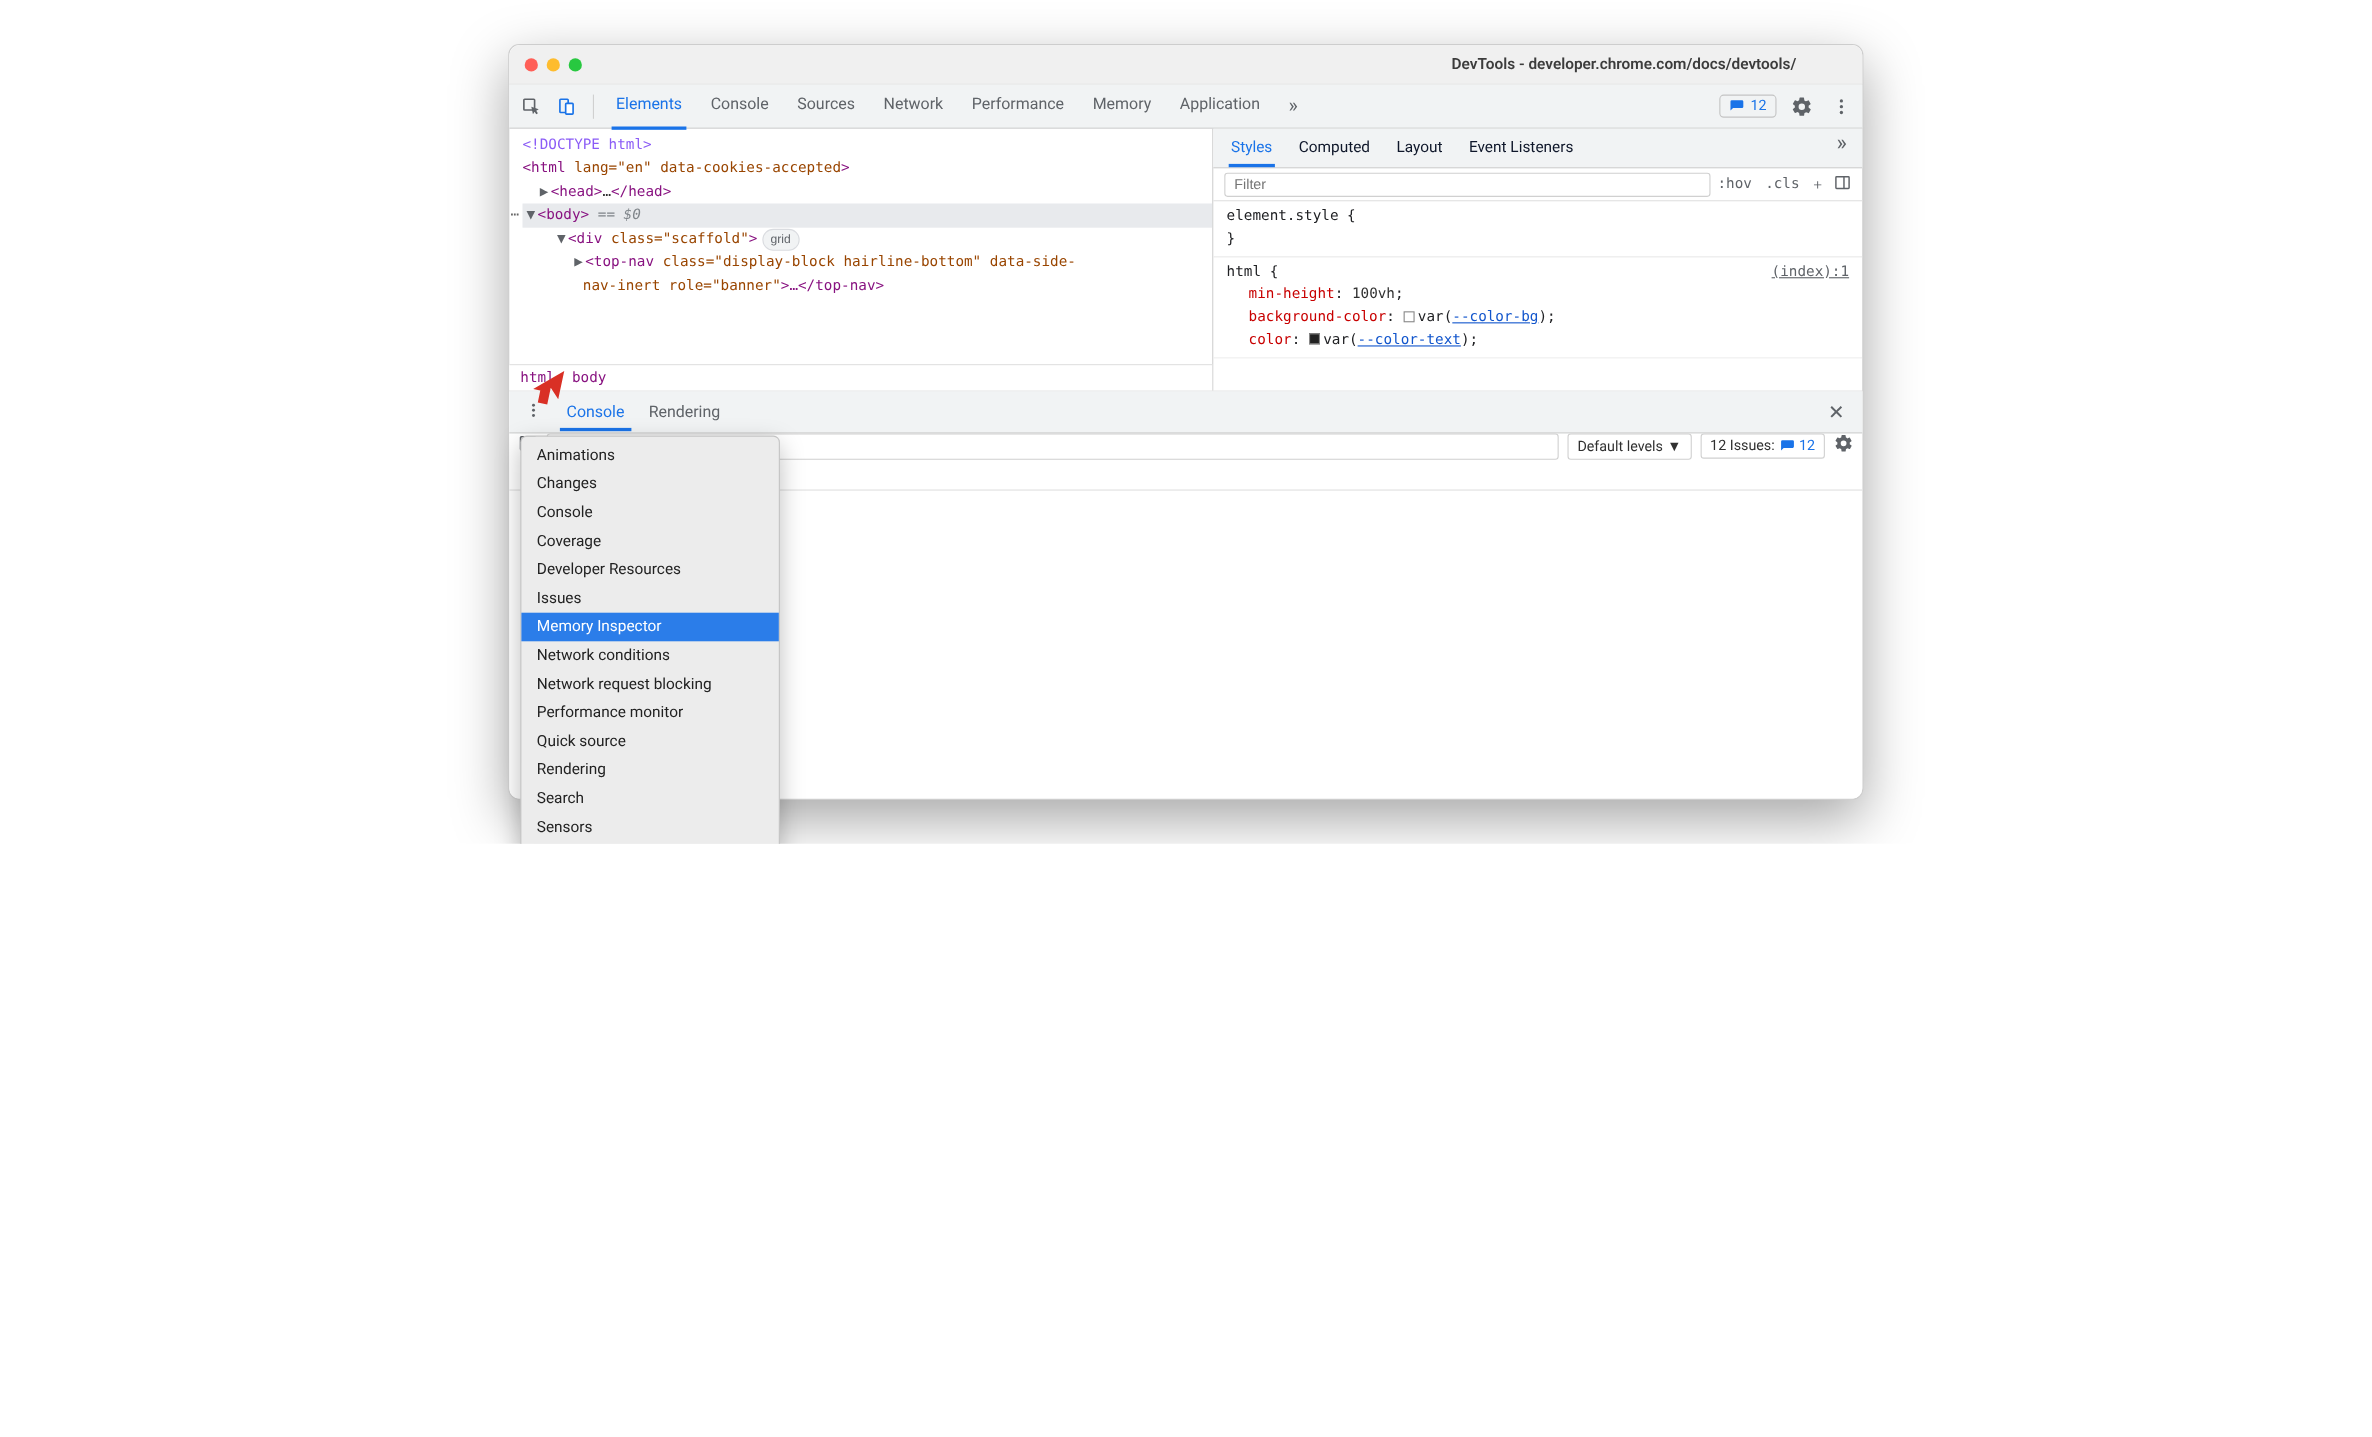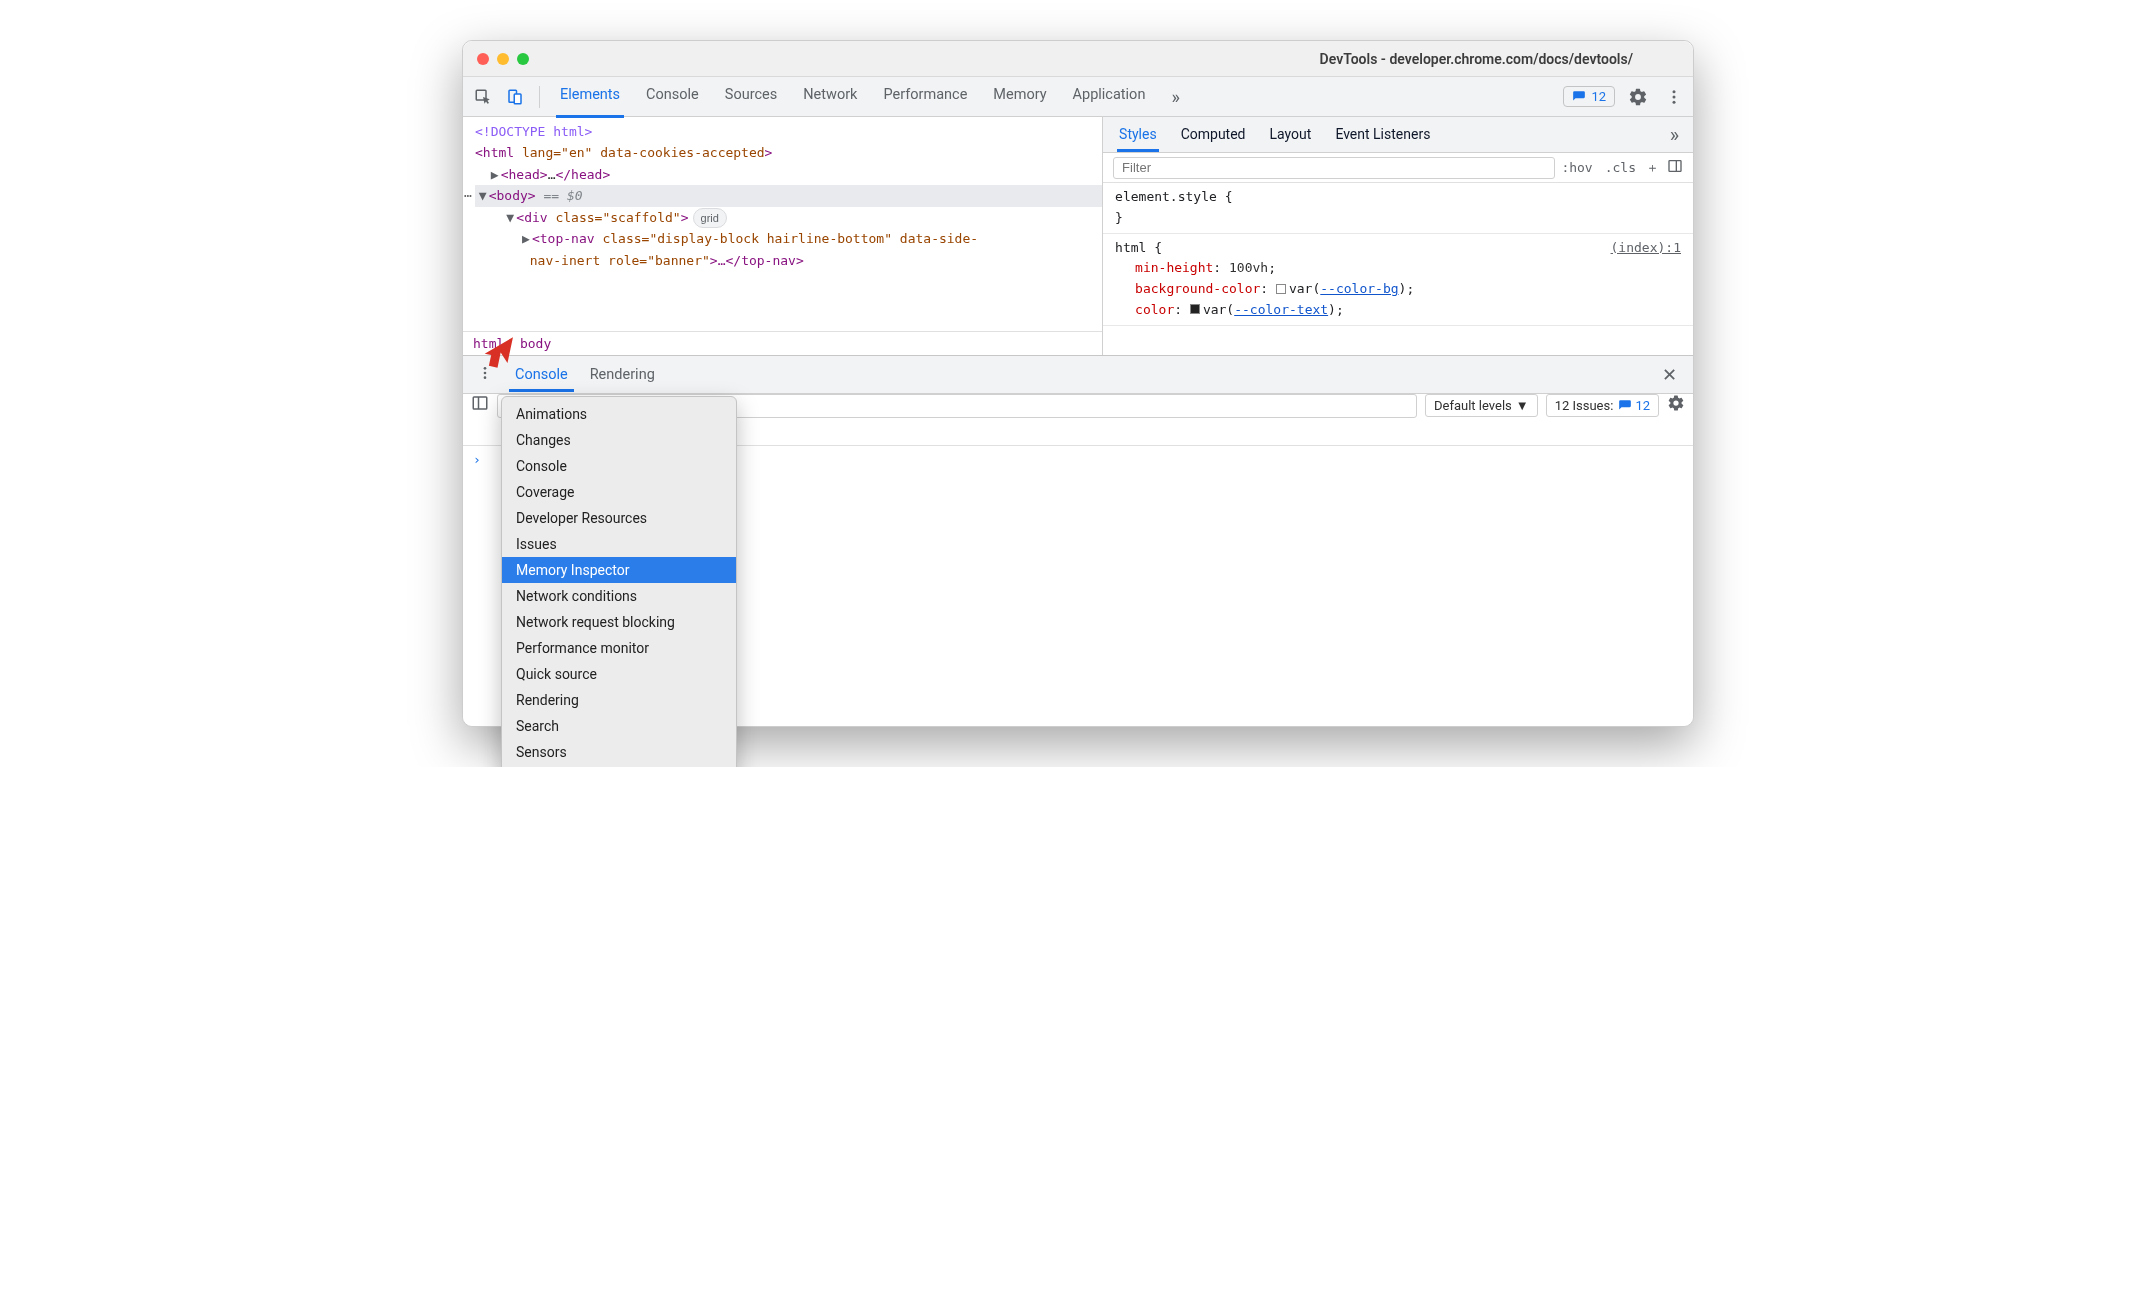--- a/index.html
+++ b/index.html
@@ -30,21 +30,21 @@
 .attr { color: #994500; }
 .doctype { color: #8b5cf6; }
 .txt { color: #303030; }
 .sel-row { background: #e8eaed; }
 .selmark { color:#80868b; font-style: italic;}
 .ellipsis-dot { color:#666; letter-spacing:-1px; margin-left:-11px;}
 .pill { display:inline-block; background:#f1f3f4; border:1px solid #dadce0; border-radius:10px; font-family:-apple-system,sans-serif; font-size:11px; padding:0 7px; color:#5f6368; margin-left:4px;}
 .crumbs { border-top: 1px solid #e0e0e0; padding: 4px 10px; font-family: Menlo, monospace; font-size: 13px; color: #881280; background:#fff;}
 .crumbs span { cursor: pointer; }
 .right-pane { flex: 0.96; display: flex; flex-direction: column; min-width:0;}
-.r-tabs { display: flex; gap: 20px; padding: 0 14px; border-bottom: 1px solid #d0d0d0; font-size: 14px; background:#f1f3f4; align-items:center;}
+.r-tabs { display: flex; gap: 20px; padding: 0 14px; border-bottom: 1px solid #d0d0d0; font-size: 14px; background:#f1f3f4; }
 .r-tab { color: #0f172a; padding: 9px 2px 7px; cursor: pointer; border-bottom: 3px solid transparent; }
 .r-tab.active { color: #1a73e8; border-bottom-color: #1a73e8; }
 .r-tabs .more { margin-left:auto; color:#5f6368; font-size:20px; cursor:pointer;}
 .r-toolbar { display:flex; align-items:center; border-bottom:1px solid #e0e0e0; height:30px; padding:0 6px 0 10px; font-size:13px;}
 .r-toolbar input { border:1px solid #d0d0d0; border-radius:3px; padding:2px 8px; flex:1; font-size:13px; height:22px; background:#fff;}
 .r-toolbar .opt { color:#5f6368; padding:0 6px; cursor:pointer; font-family:Menlo,monospace;}
 .r-toolbar .iconbtn { color:#5f6368; padding:0 4px; cursor:pointer;}
 .styles-body { font-family: Menlo, monospace; font-size: 13px; line-height:1.6; overflow:hidden;}
 .rule { padding: 4px 12px; border-bottom:1px solid #e8e8e8;}
 .rule .src { float:right; color:#5f6368; text-decoration:underline; cursor:pointer;}
@@ -60,21 +60,21 @@
 .d-close { margin-left:auto; color:#5f6368; cursor:pointer; font-size:18px; padding:4px 8px;}
 .d-toolbar { display:flex; align-items:flex-start; border-bottom:1px solid #e0e0e0; height:52px; padding:0 8px; gap:8px; font-size:13px;}
 .d-toolbar .side-icon{ color:#5f6368; cursor:pointer;}
 .d-toolbar .filter-input { border:1px solid #d0d0d0; border-radius:3px; padding:3px 10px; flex:1; height:24px; font-size:13px;}
 .d-toolbar .levels { border:1px solid #d0d0d0; border-radius:3px; padding:3px 8px; color:#303030; cursor:pointer; display:flex; align-items:center; gap:4px;}
 .d-toolbar .issues { border:1px solid #d0d0d0; border-radius:3px; padding:3px 8px; color:#303030; cursor:pointer; display:flex; align-items:center; gap:5px;}
 .d-toolbar .issues .n { color:#1a73e8; display:flex; align-items:center; gap:3px;}
 .d-toolbar .gear2 { color:#5f6368; cursor:pointer;}
 .console-body { height:280px; padding:6px 10px; font-family:Menlo,monospace; font-size:13px;}
 .console-body .prompt { color:#1a73e8; }
-.menu { position:absolute; top:40px; left:10px; width:236px; background:#ececec; border:1px solid #c4c4c4; border-radius:6px; box-shadow:0 8px 22px rgba(0,0,0,0.25); padding:4px 0; z-index:50; font-size:14px;margin-left:28px;}
+.menu { position:absolute; top:40px; left:10px; width:236px; background:#ececec; border:1px solid #c4c4c4; border-radius:6px; box-shadow:0 8px 22px rgba(0,0,0,0.25); padding:4px 0; z-index:50; font-size:14px;}
 .menu-item { padding:5px 14px; cursor:pointer; color:#222;}
 .menu-item.sel { background:#2b7de9; color:#fff;}
 .arrow { position:absolute; top:-28px; left:14px; z-index:60; color:#d93025;}
 .arrow svg { width:44px; height:44px; }
 </style>
 </head>
 <body>
 
 <div class="window">
 

